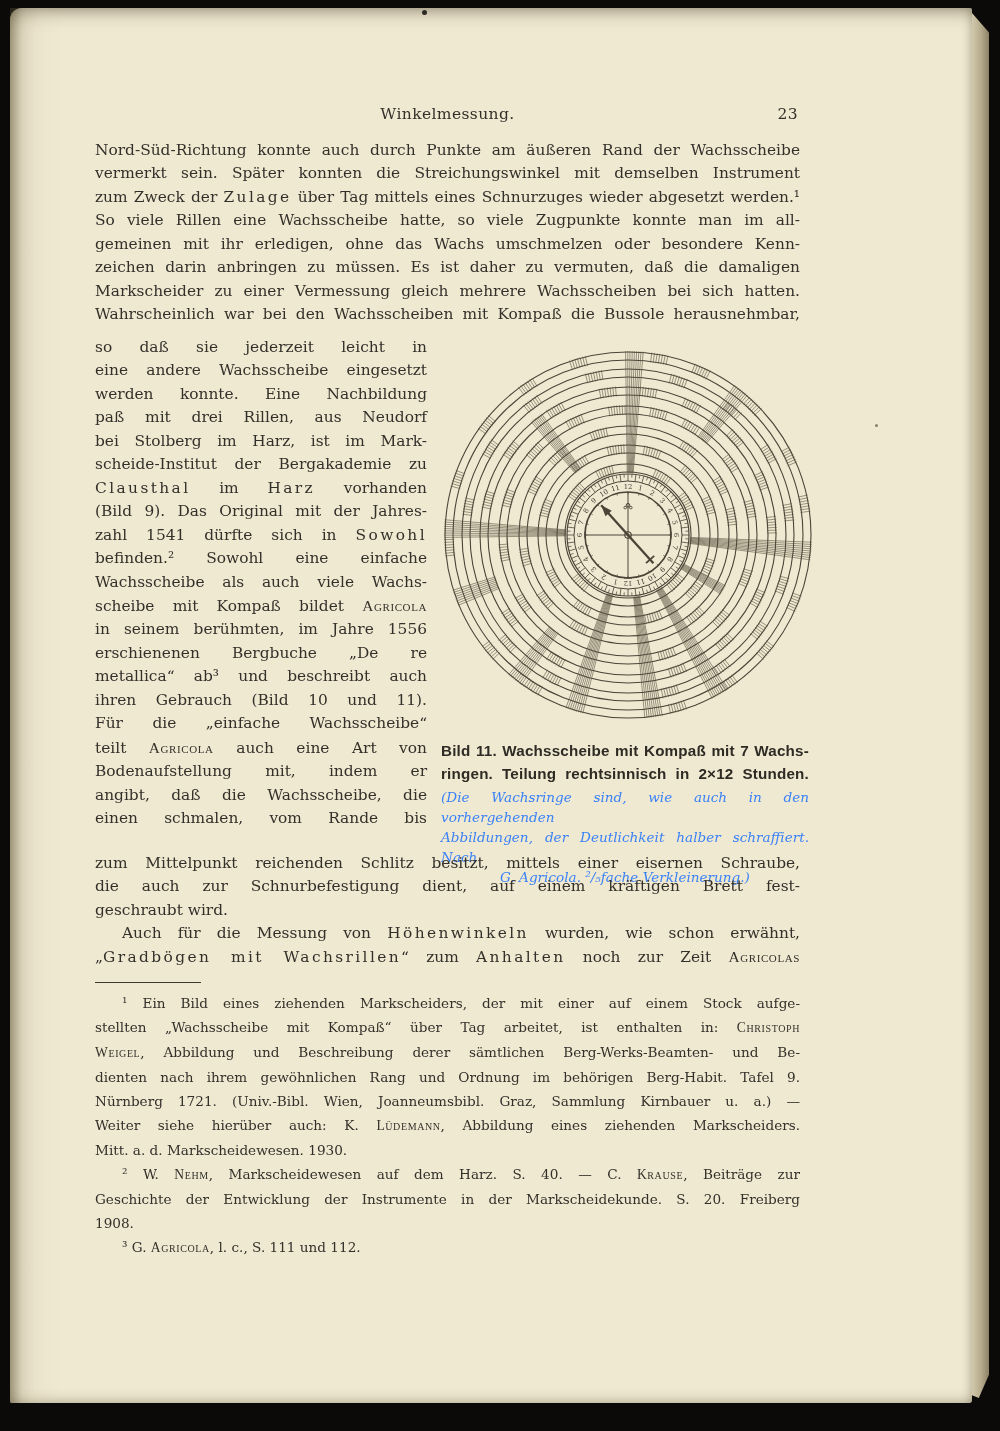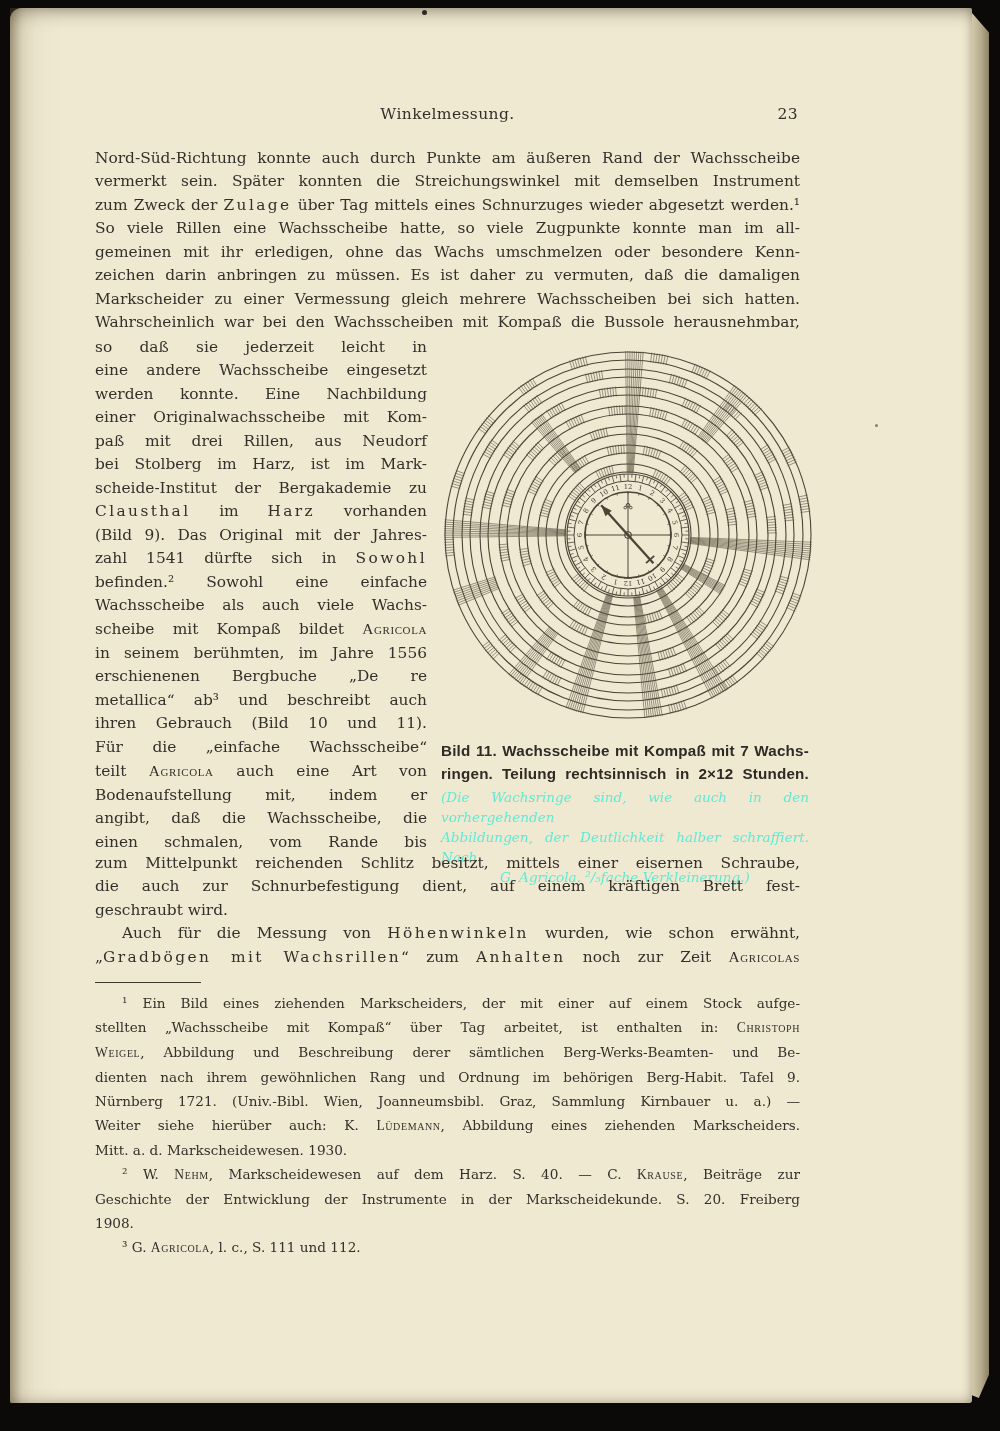--- a/index.html
+++ b/index.html
@@ -25,29 +25,29 @@
   .tl.ctr{text-align-last:center;}
   .tl.ind{text-indent:27px;}
   .sp{letter-spacing:2.4px;margin-top:8px;}
   .sc{font-variant:small-caps;letter-spacing:.6px;font-family:Liberation Serif, serif;}
 
   .header-row{left:95px;top:105px;width:705px;height:22px;font-size:15.5px;letter-spacing:.4px;}
   .header-title{position:absolute;left:0;width:100%;text-align:center;}
   .page-num{position:absolute;right:2px;top:0;}
 
   .body-txt{font-size:15.4px;line-height:23.45px;}
-  .para1{left:95px;top:147px;width:705px;}
+  .para1{left:95px;top:139px;width:705px;}
   .colm{left:95px;top:336px;width:332px;}
   .cont{left:95px;top:852px;width:705px;}
   .para2{left:95px;top:922px;width:705px;}
 
   .fig{left:443px;top:350px;width:370px;height:370px;}
   .cap-bold{left:441px;top:740px;width:368px;font-family:"Liberation Sans",sans-serif;
             font-weight:700;font-size:15.2px;line-height:22.5px;color:#2e2b24;letter-spacing:.2px;}
-  .cap-ital{left:441px;top:787px;width:368px;font-style:italic;font-size:13.6px;line-height:20px;color:#5eead4;}
+  .cap-ital{left:441px;top:787px;width:368px;font-style:italic;font-size:13.6px;line-height:20px;color:#3b82f6;}
 
   .fn-rule{left:95px;top:982px;width:106px;height:0;border-top:1.6px solid #3c382f;}
   .fns{left:95px;top:991px;width:705px;font-size:13.6px;line-height:24px;}
 </style>
 </head>
 <body>
 
 <div id="stage">
   <div class="paper"></div>
   <div class="edge-right"></div>
@@ -70,21 +70,20 @@
         <div class="tl">gemeinen mit ihr erledigen, ohne das Wachs umschmelzen oder besondere Kenn-</div>
         <div class="tl">zeichen darin anbringen zu müssen.  Es ist daher zu vermuten, daß die damaligen</div>
         <div class="tl">Markscheider zu einer Vermessung gleich mehrere Wachsscheiben bei sich hatten.</div>
         <div class="tl">Wahrscheinlich war bei den Wachsscheiben mit Kompaß die Bussole herausnehmbar,</div>
       </div>
 
     <div class="abs body-txt colm">
         <div class="tl">so daß sie jederzeit leicht in</div>
         <div class="tl">eine andere Wachsscheibe eingesetzt</div>
         <div class="tl">werden konnte.  Eine Nachbildung</div>
-        <div class="tl">einer Originalwachsscheibe mit Kom-</div>
         <div class="tl">paß mit drei Rillen, aus Neudorf</div>
         <div class="tl">bei Stolberg im Harz, ist im Mark-</div>
         <div class="tl">scheide-Institut der Bergakademie zu</div>
         <div class="tl"><span class="sp">Clausthal</span> im <span class="sp">Harz</span> vorhanden</div>
         <div class="tl">(Bild 9).  Das Original mit der Jahres-</div>
         <div class="tl">zahl 1541 dürfte sich in <span class="sp">Sowohl</span></div>
         <div class="tl">befinden.²  Sowohl eine einfache</div>
         <div class="tl">Wachsscheibe als auch viele Wachs-</div>
         <div class="tl">scheibe mit Kompaß bildet <span class="sc">Agricola</span></div>
         <div class="tl">in seinem berühmten, im Jahre 1556</div>

